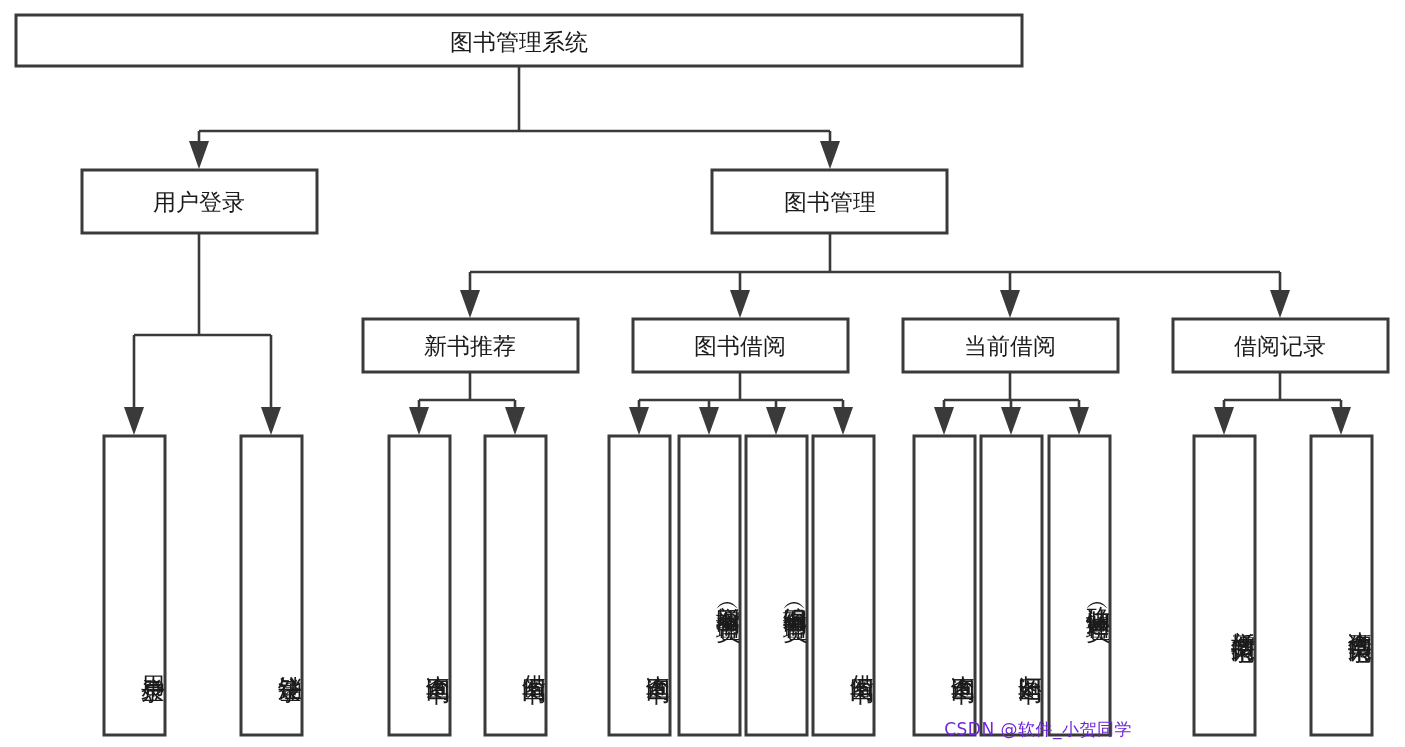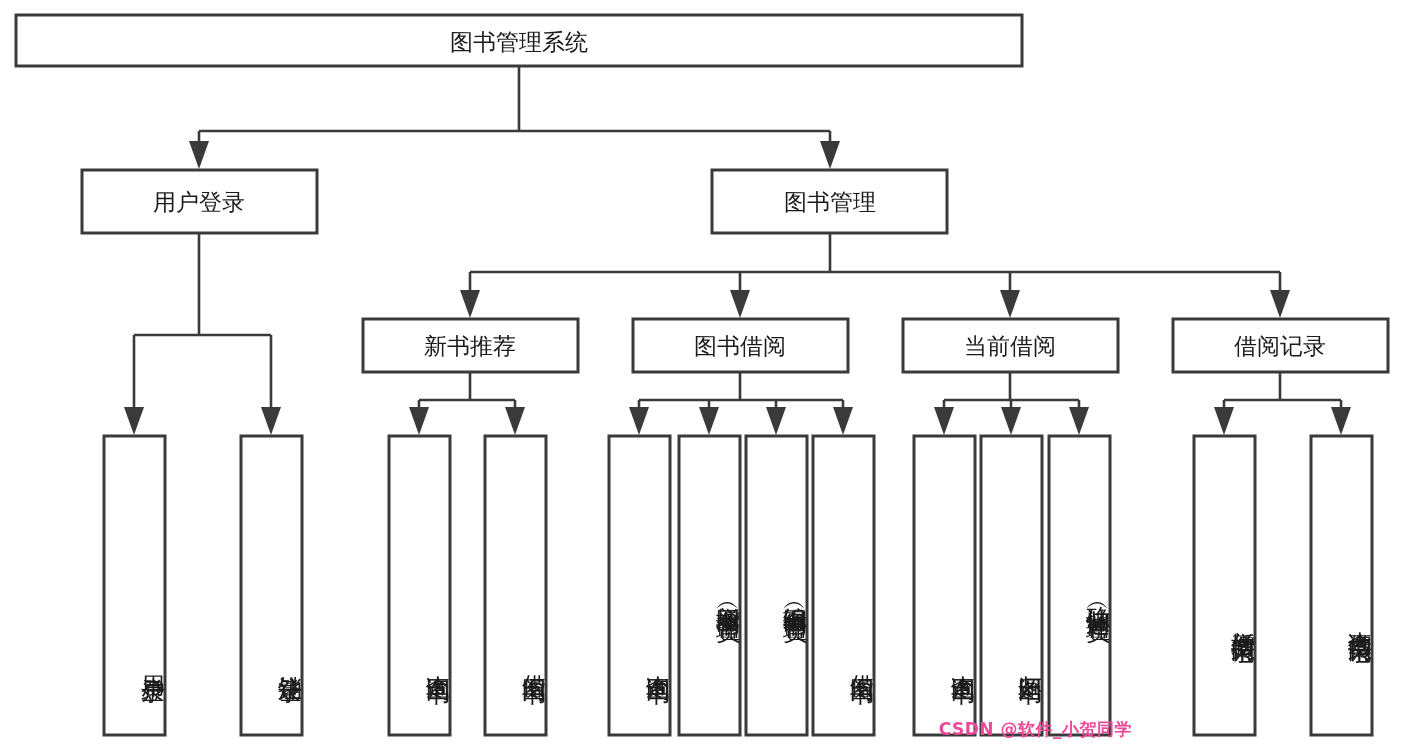--- a/index.html
+++ b/index.html
@@ -62,24 +62,23 @@
     color: #1b1b1b;
     pointer-events: none;
     white-space: nowrap;
   }
   .watermark {
     position: absolute;
     right: 10px;
     bottom: 6px;
     font-family: "DejaVu Sans", "Liberation Sans", sans-serif;
     font-size: 17px;
-    color: #ec4899;
+    color: #6d28d9;
     letter-spacing: 0.5px;
     white-space: nowrap;
-    font-weight: bold;
   }
 </style>
 </head>
 <body>
 
 <div id="diagram-root">
 
   <svg id="flow" viewBox="0 0 1405 747" xmlns="http://www.w3.org/2000/svg">
 
     <g>

